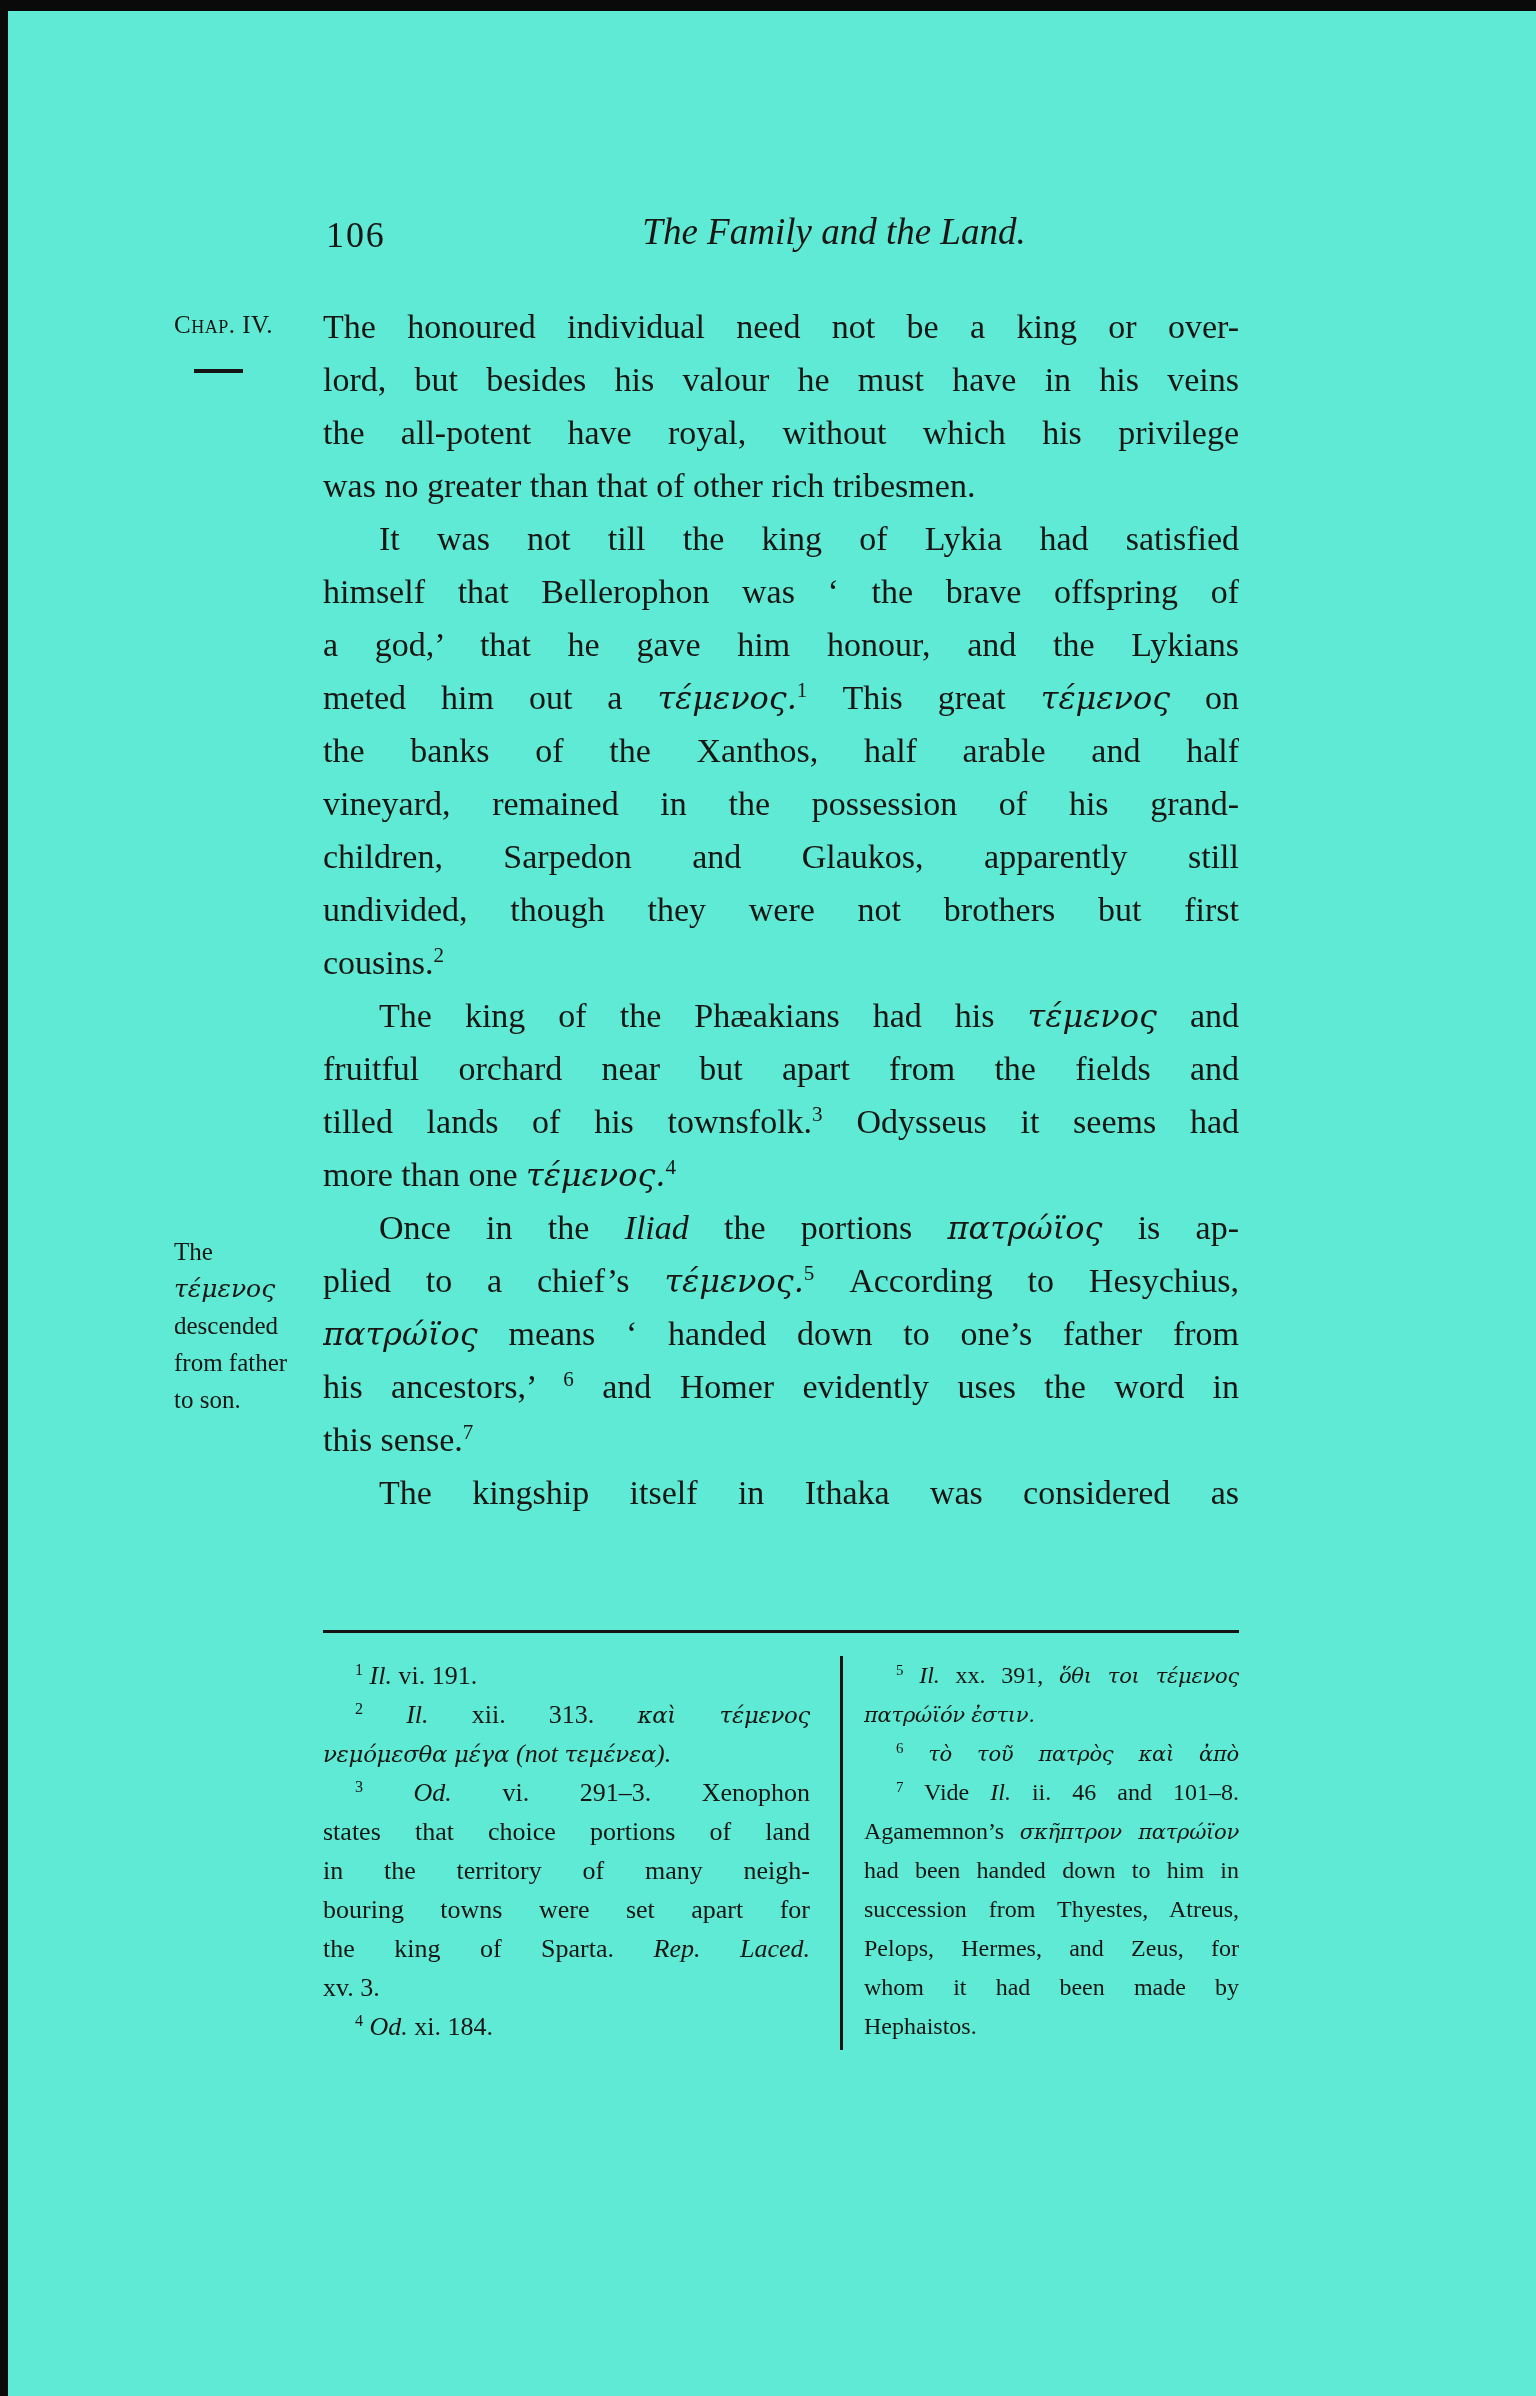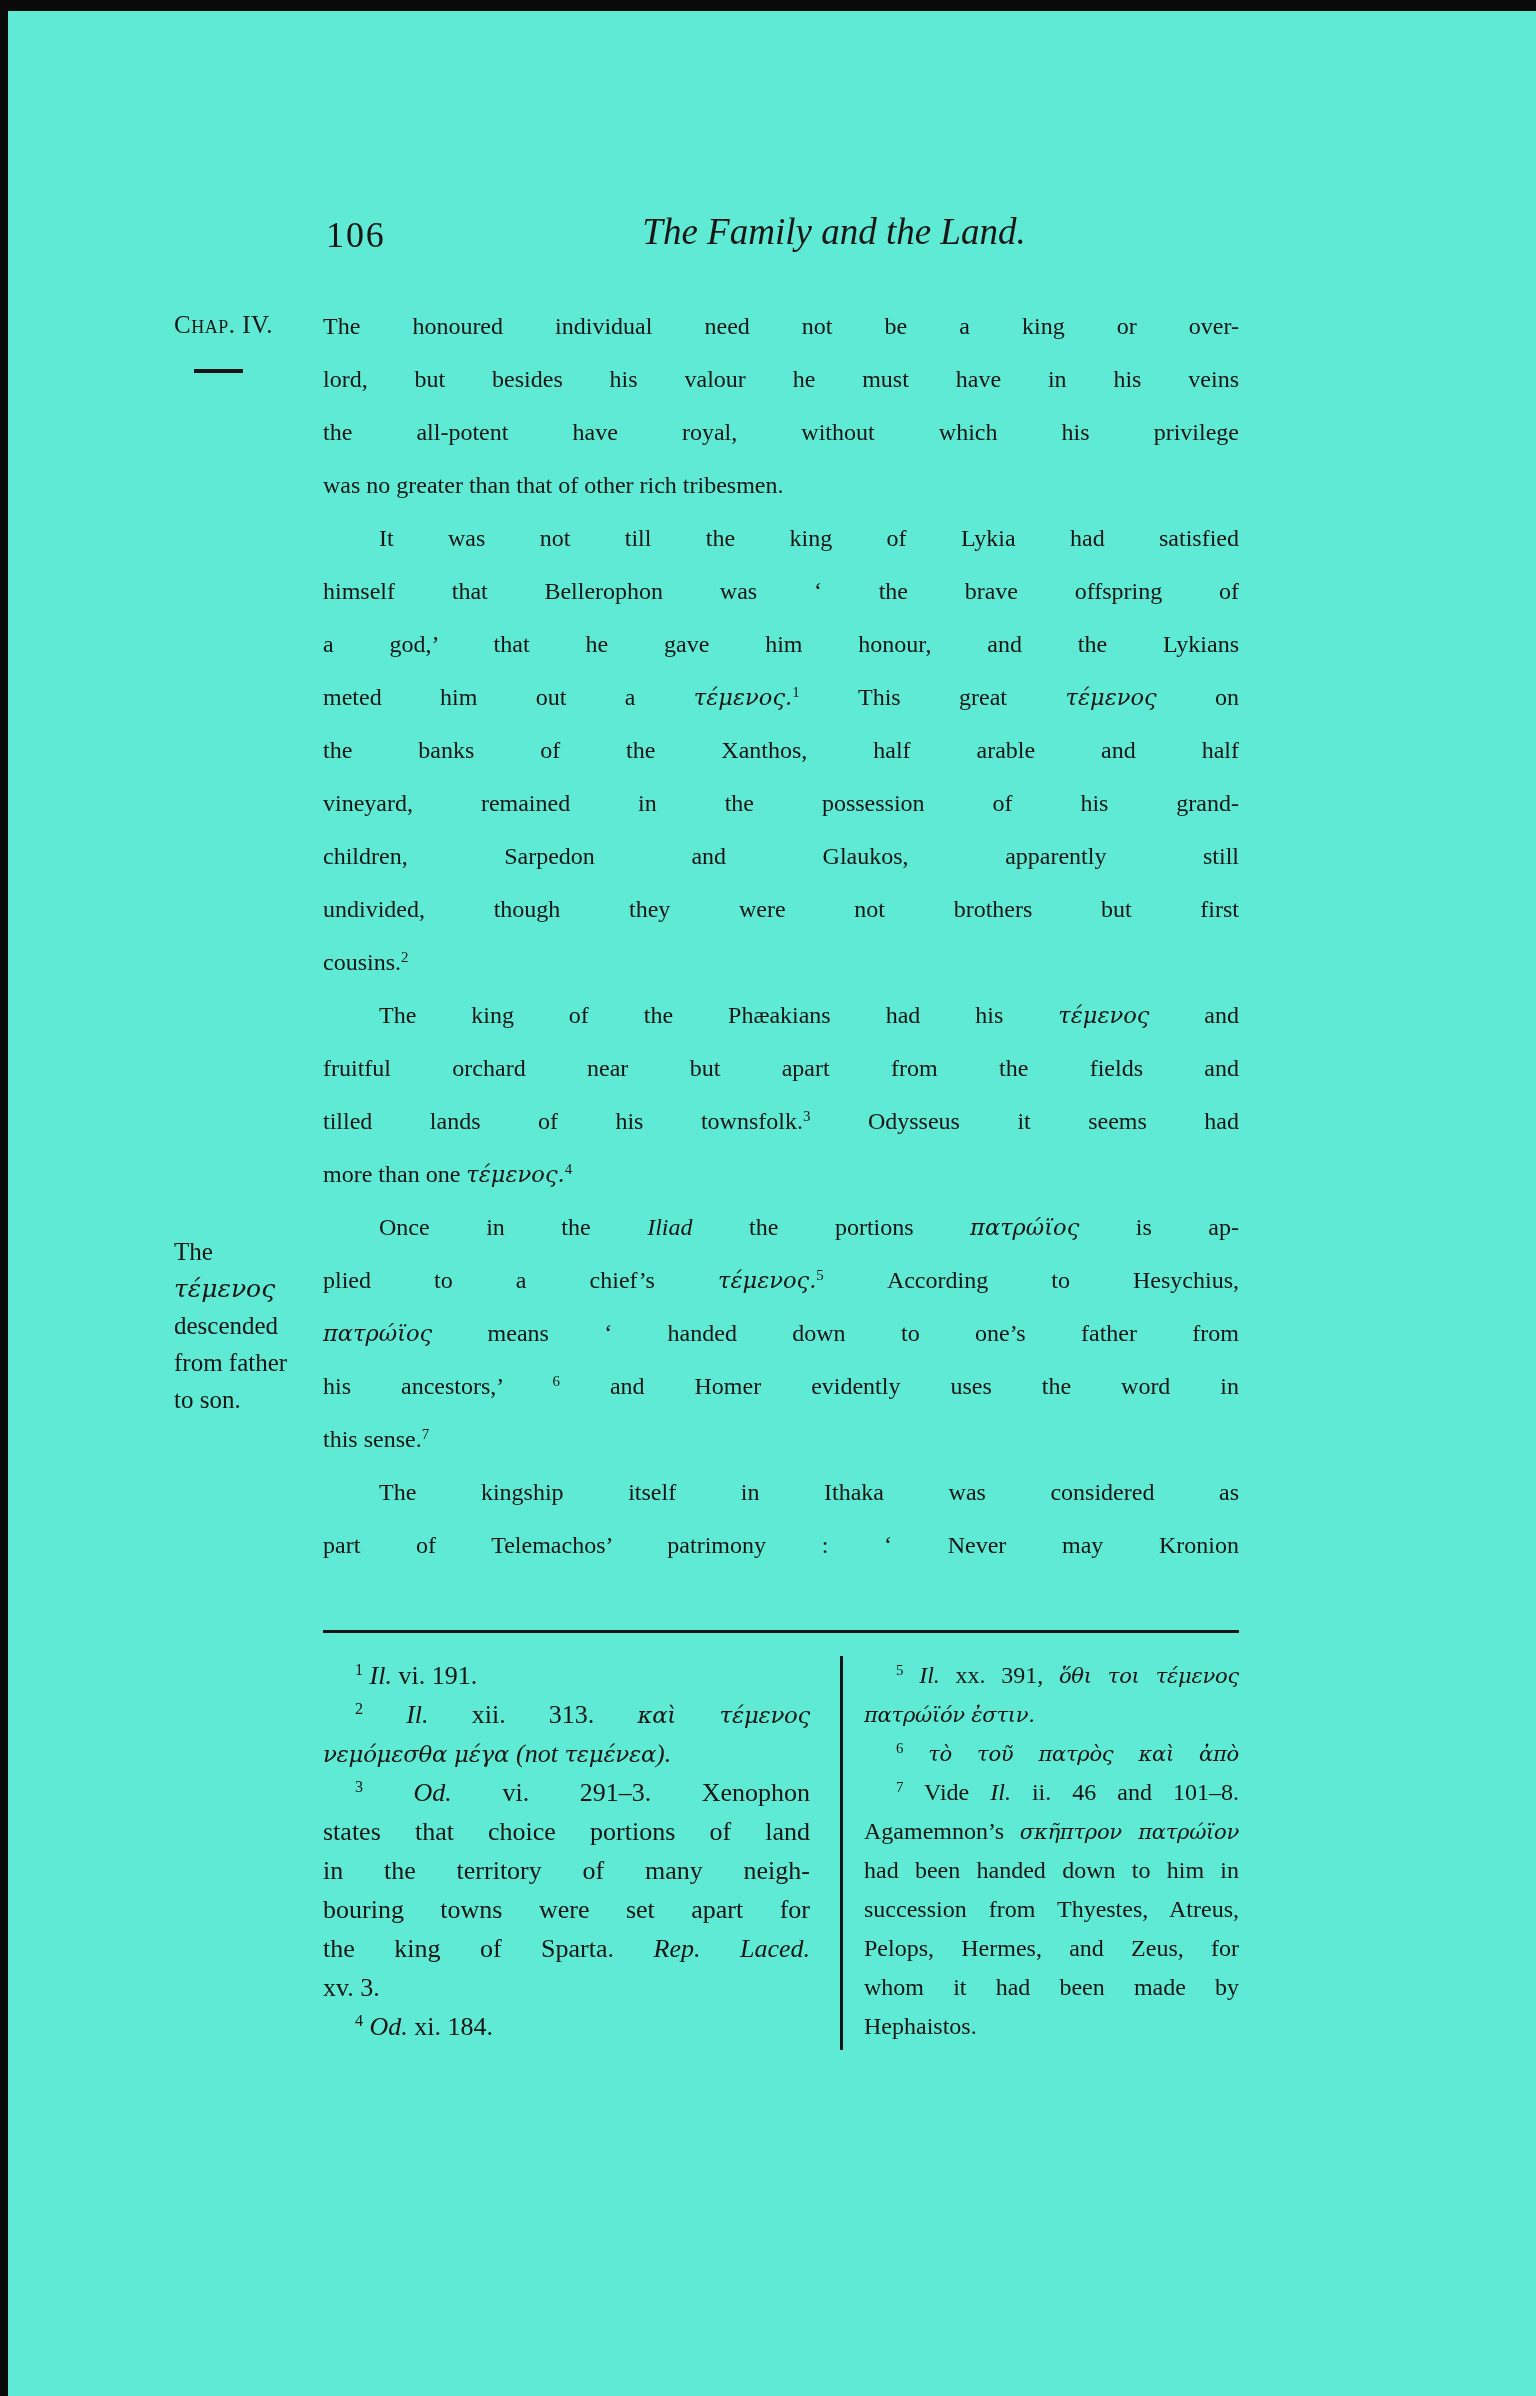--- a/index.html
+++ b/index.html
@@ -21,21 +21,21 @@
 
   .chaplabel { position:absolute; top:311px; left:174px; font-size:25px;
                font-variant:small-caps; letter-spacing:0.5px; }
   .chapdash  { position:absolute; top:369px; left:194px; width:49px; height:3.7px; background:#141414; }
 
   .marginnote { position:absolute; top:1233px; left:174px; width:126px;
                 font-size:25px; line-height:37px; }
   .marginnote .gk { font-size:1em; }
 
   .bodytext { position:absolute; top:300px; left:323px; width:916px;
-              font-size:24px; line-height:53px; }
+              font-size:34px; line-height:53px; }
   .bodytext .tline { height:53px; }
 
   .tline { text-align:justify; text-align-last:justify; overflow:hidden; }
   .tline.lastline { text-align-last:left; }
   .bodytext .tline.indent { text-indent:56px; }
 
   .gk { font-family:"DejaVu Serif", serif; font-style:italic; font-size:0.94em;margin-top:24px; }
   .i  { font-style:italic; }
   sup { font-size:0.62em; line-height:0; vertical-align:baseline; position:relative; top:-0.55em; }
 
@@ -90,21 +90,20 @@
       </div>
     <div>
         <div class="tline indent"><span>Once in the </span><span class="i">Iliad</span><span> the portions </span><span class="gk">πατρώϊος</span><span> is ap-</span></div>
         <div class="tline"><span>plied to a chief’s </span><span class="gk">τέμενος.</span><sup>5</sup><span> According to Hesychius,</span></div>
         <div class="tline"><span class="gk">πατρώϊος</span><span> means ‘ handed down to one’s father from</span></div>
         <div class="tline"><span>his ancestors,’ </span><sup>6</sup><span> and Homer evidently uses the word in</span></div>
         <div class="tline lastline"><span>this sense.</span><sup>7</sup></div>
       </div>
     <div>
         <div class="tline indent"><span>The kingship itself in Ithaka was considered as</span></div>
-        <div class="tline"><span>part of Telemachos’ patrimony : ‘ Never may Kronion</span></div>
       </div>
   </div>
 
   <div class="fnrule"></div>
   <div class="fndivider"></div>
 
   <div class="fncol fnleft">
       <div class="tline lastline indent"><sup>1</sup><span> </span><span class="i">Il.</span><span> vi. 191.</span></div>
       <div class="tline indent"><sup>2</sup><span> </span><span class="i">Il.</span><span> xii. 313. </span><span class="gk">καὶ τέμενος</span></div>
       <div class="tline lastline"><span class="gk">νεμόμεσθα μέγα </span><span class="i">(not </span><span class="gk">τεμένεα</span><span class="i">).</span></div>

